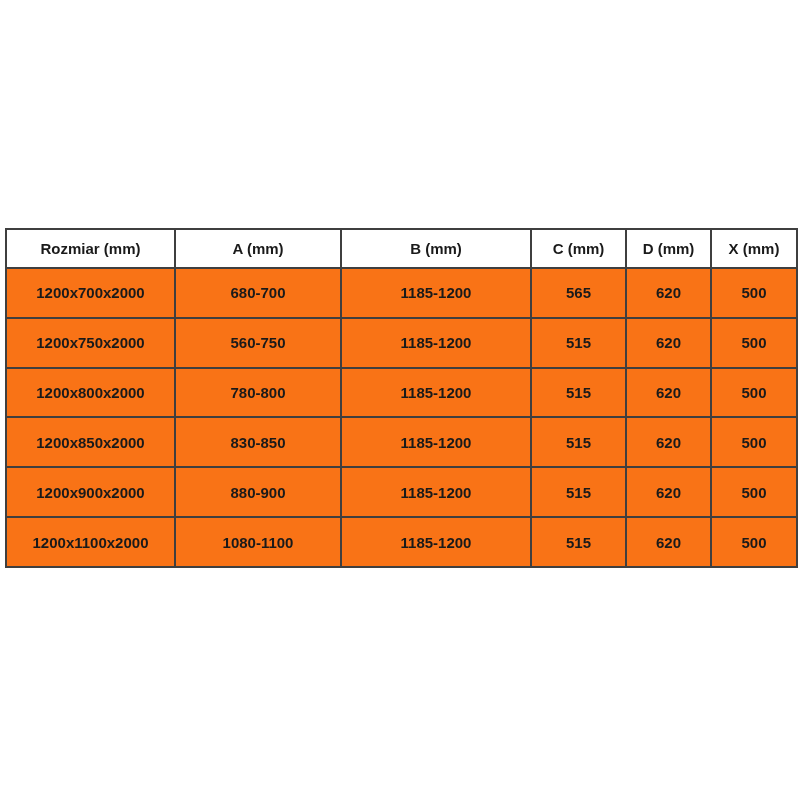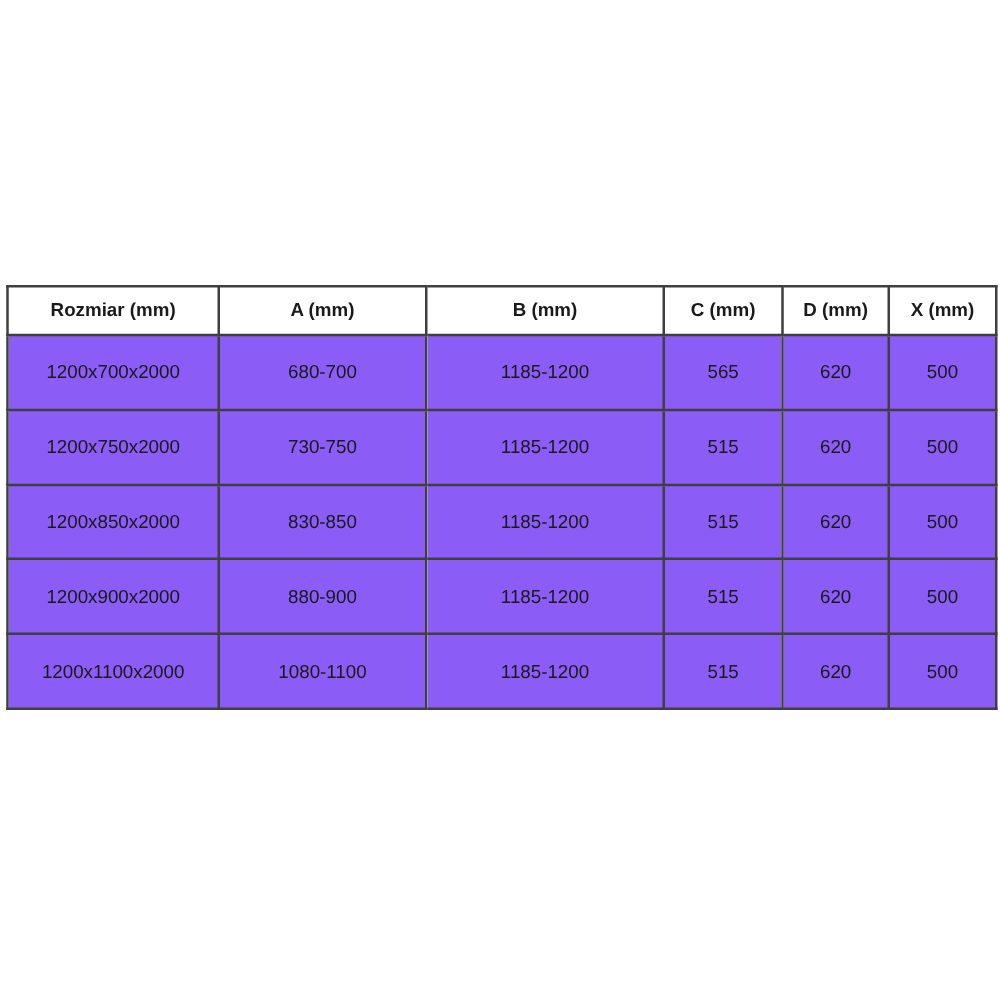--- a/index.html
+++ b/index.html
@@ -36,22 +36,22 @@
     font-size: 15px;
     height: 37px;
     overflow: hidden;
     white-space: nowrap;
   }
   table.spec th {
     font-weight: bold;
     background: #ffffff;
   }
   table.spec td {
-    font-weight: normal;
-    background: #8b5cf6;
+    font-weight: bold;
+    background: #f97316;
   }
 </style>
 </head>
 <body>
 
 <div class="page">
   <table class="spec">
     <colgroup>
       <col style="width:169px">
       <col style="width:166px">
@@ -74,21 +74,29 @@
       <tr>
         <td>1200x700x2000</td>
         <td>680-700</td>
         <td>1185-1200</td>
         <td>565</td>
         <td>620</td>
         <td>500</td>
       </tr>
       <tr>
         <td>1200x750x2000</td>
-        <td>730-750</td>
+        <td>560-750</td>
+        <td>1185-1200</td>
+        <td>515</td>
+        <td>620</td>
+        <td>500</td>
+      </tr>
+      <tr>
+        <td>1200x800x2000</td>
+        <td>780-800</td>
         <td>1185-1200</td>
         <td>515</td>
         <td>620</td>
         <td>500</td>
       </tr>
       <tr>
         <td>1200x850x2000</td>
         <td>830-850</td>
         <td>1185-1200</td>
         <td>515</td>

